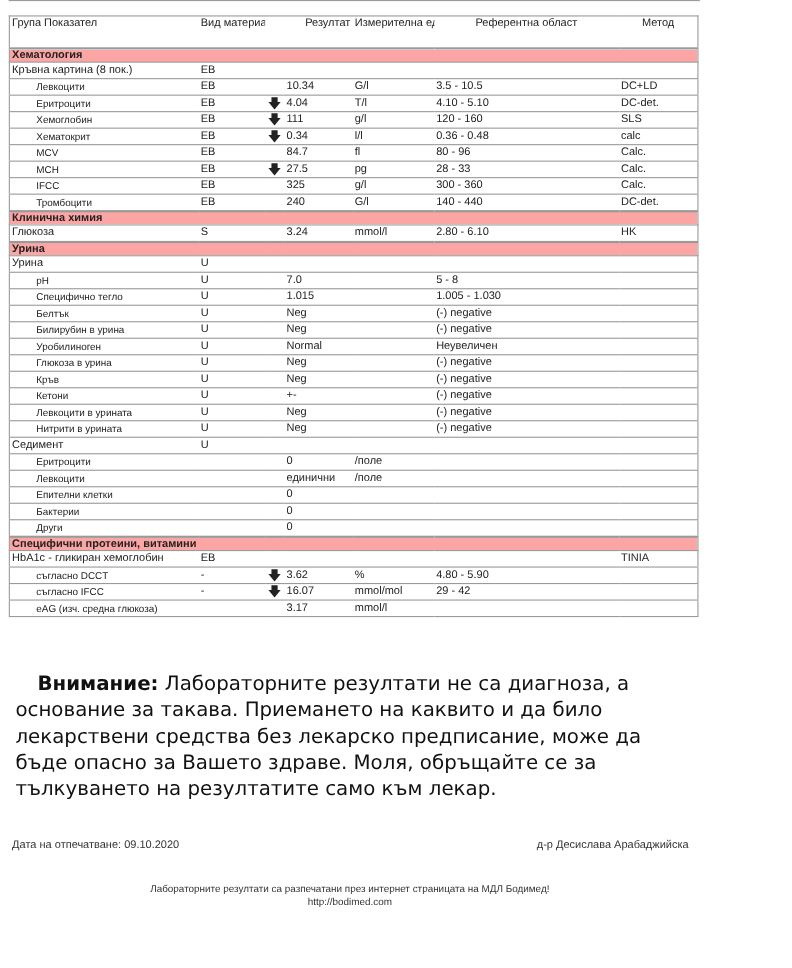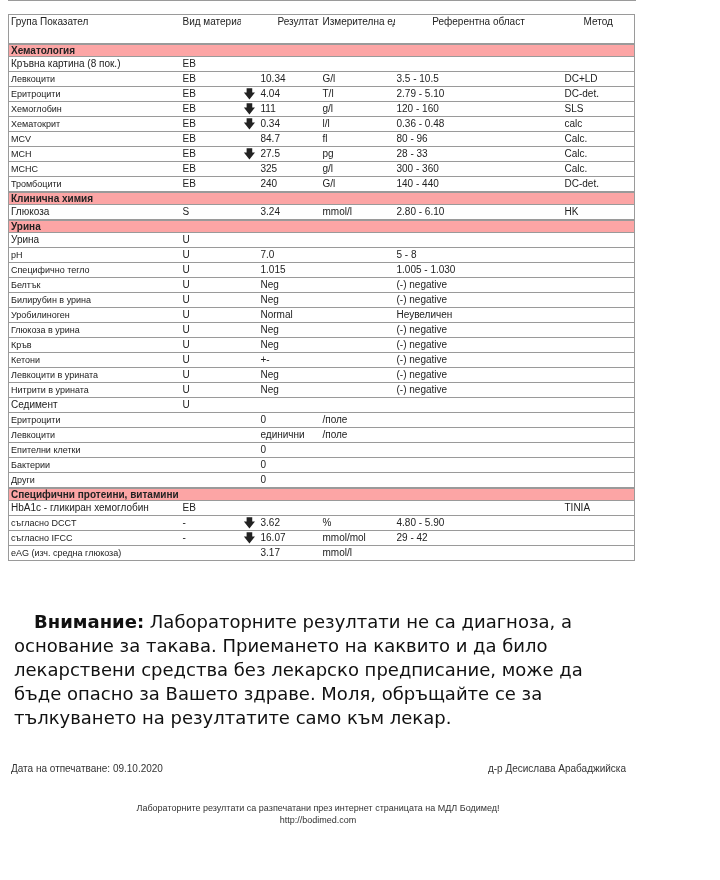--- a/index.html
+++ b/index.html
@@ -11,21 +11,21 @@
          border-collapse: collapse; table-layout: fixed; font-size: 10px; }
   .tbl td, .tbl th { padding: 0 2px; white-space: nowrap; overflow: hidden;
                      border-bottom: 1px solid #9a9a9a; height: 14px; line-height: 14px; vertical-align: middle; }
   .tbl { border-left: 1px solid #9a9a9a; border-right: 1px solid #9a9a9a; border-top: 1px solid #9a9a9a; }
   .tbl th { font-weight: normal; font-size: 10px; line-height: 12px; height: 27px; vertical-align: top; padding-top: 1px; }
   .tbl th.c-name { text-align: left; }
   .tbl th.c-mat, .tbl th.c-unit, .tbl th.c-ref, .tbl th.c-meth { text-align: center; }
   .tbl th.c-res { text-align: right; padding-right: 2px; }
   .grp td { background: #fca5a5; font-weight: bold; border: 1px solid #9a9a9a;
             border-top: 2px solid #9a9a9a; height: 11px; line-height: 11px; }
-  .sub .c-name { padding-left: 2px; font-size: 9px; }
+  .sub .c-name { padding-left: 24px; font-size: 9px; }
   .c-arrow { text-align: center; font-size: 12px; padding: 0; }
   .c-meth { padding-left: 4px; margin-left: 11px; }
   .notice { position: absolute; left: 14px; top: 610px; width: 600px; font-size: 18px;
             line-height: 24px; color: #111; font-family: "DejaVu Sans", sans-serif; }
   .notice b { font-weight: bold; margin-left: 20px; }
   .printdate { position: absolute; left: 11px; top: 763px; font-size: 10px; color: #333; }
   .doctor { position: absolute; right: 94px; top: 763px; font-size: 10px; color: #333; }
   .footer { position: absolute; left: 8px; width: 620px; text-align: center; font-size: 9px; color: #333; margin-top: 20px; }
   .f1 { top: 783px; } .f2 { top: 795px; }
 </style>
@@ -75,21 +75,21 @@
         <td class="c-unit">G/l</td>
         <td class="c-ref">3.5 - 10.5</td>
         <td class="c-meth">DC+LD</td>
       </tr>
       <tr class="sub">
         <td class="c-name">Еритроцити</td>
         <td class="c-mat">EB</td>
         <td class="c-arrow"><span>🡇</span></td>
         <td class="c-res">4.04</td>
         <td class="c-unit">T/l</td>
-        <td class="c-ref">2.79 - 5.10</td>
+        <td class="c-ref">4.10 - 5.10</td>
         <td class="c-meth">DC-det.</td>
       </tr>
       <tr class="sub">
         <td class="c-name">Хемоглобин</td>
         <td class="c-mat">EB</td>
         <td class="c-arrow"><span>🡇</span></td>
         <td class="c-res">111</td>
         <td class="c-unit">g/l</td>
         <td class="c-ref">120 - 160</td>
         <td class="c-meth">SLS</td>
@@ -115,21 +115,21 @@
       <tr class="sub">
         <td class="c-name">MCH</td>
         <td class="c-mat">EB</td>
         <td class="c-arrow"><span>🡇</span></td>
         <td class="c-res">27.5</td>
         <td class="c-unit">pg</td>
         <td class="c-ref">28 - 33</td>
         <td class="c-meth">Calc.</td>
       </tr>
       <tr class="sub">
-        <td class="c-name">MCHC</td>
+        <td class="c-name">IFCC</td>
         <td class="c-mat">EB</td>
         <td class="c-arrow"></td>
         <td class="c-res">325</td>
         <td class="c-unit">g/l</td>
         <td class="c-ref">300 - 360</td>
         <td class="c-meth">Calc.</td>
       </tr>
       <tr class="sub">
         <td class="c-name">Тромбоцити</td>
         <td class="c-mat">EB</td>

